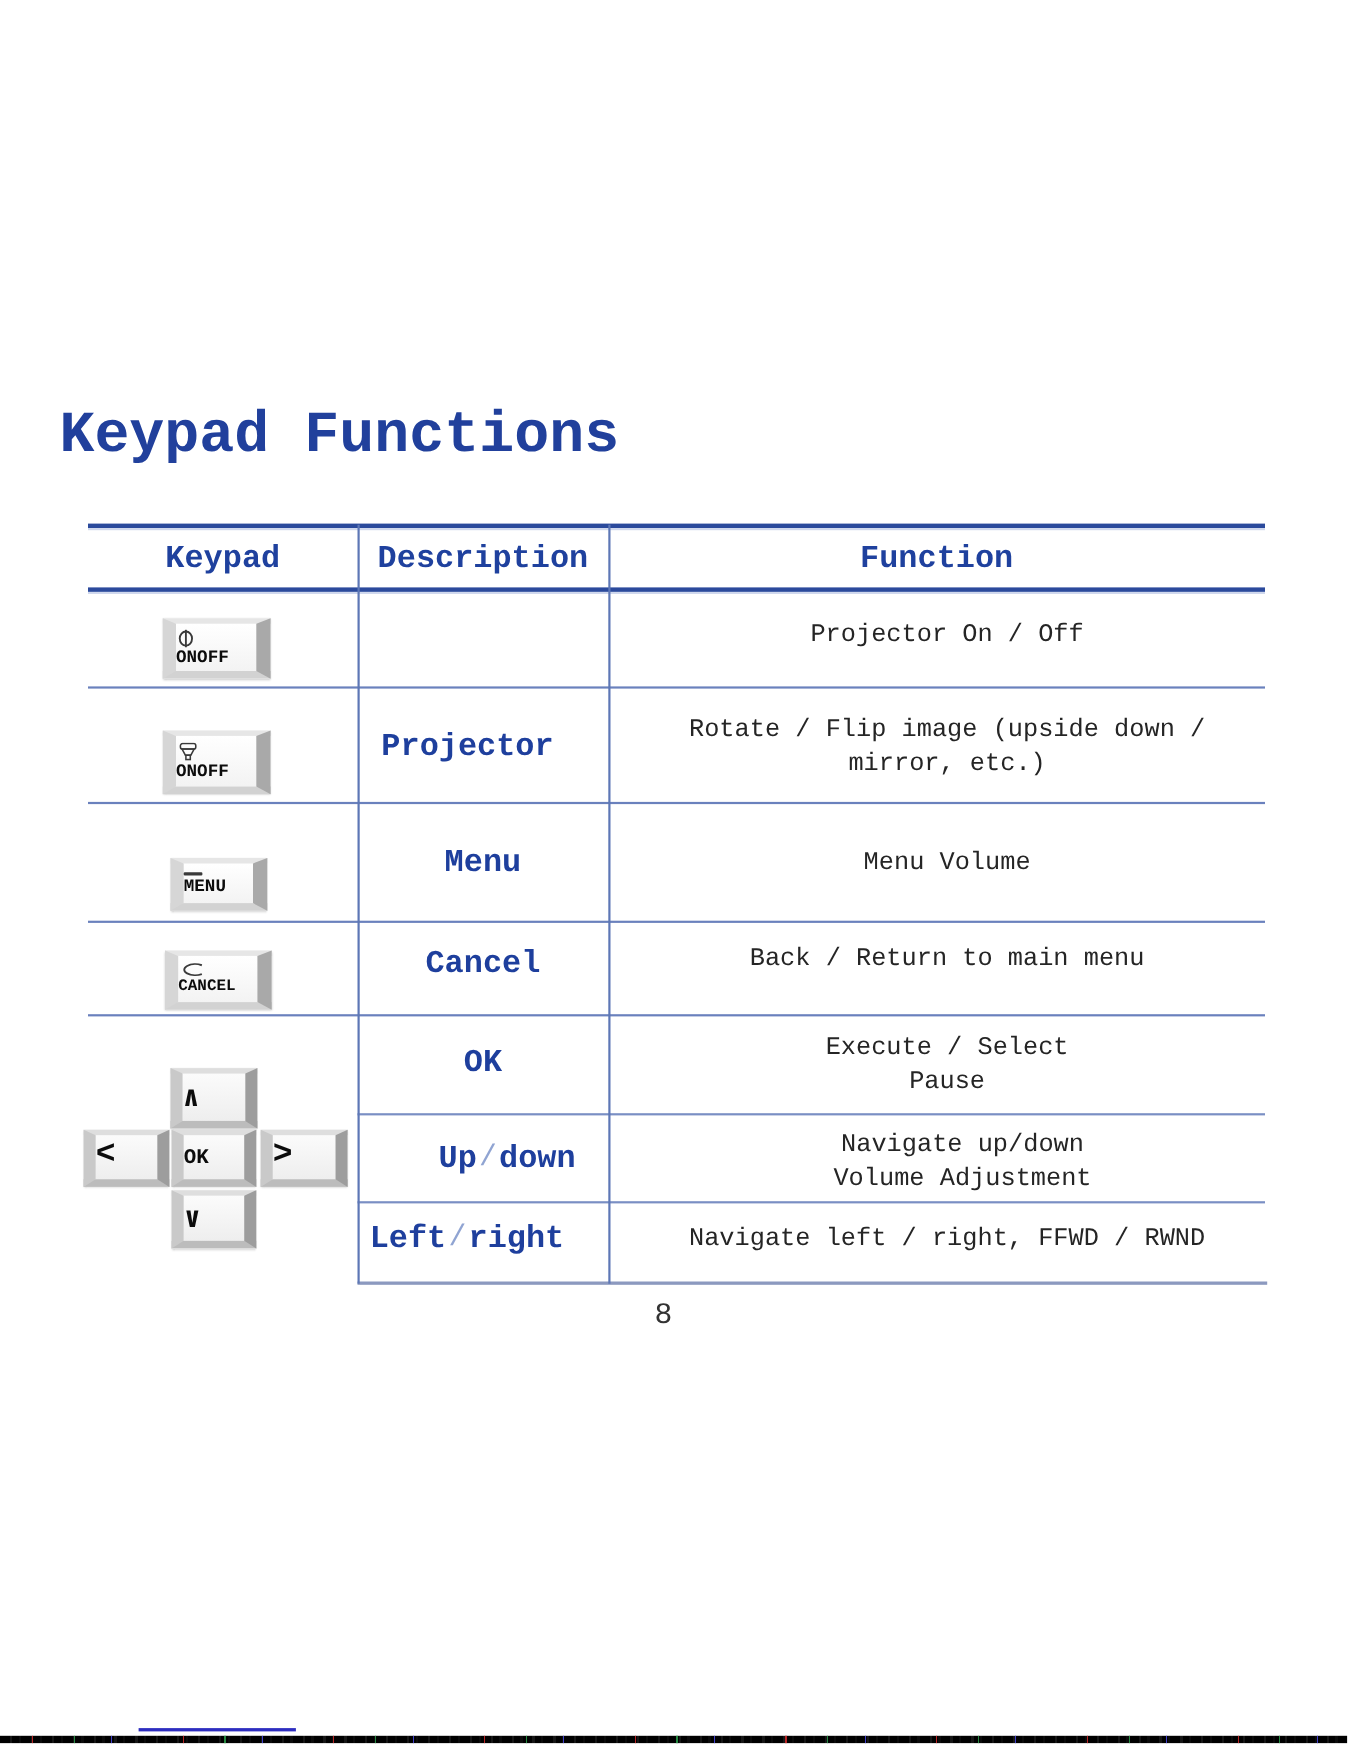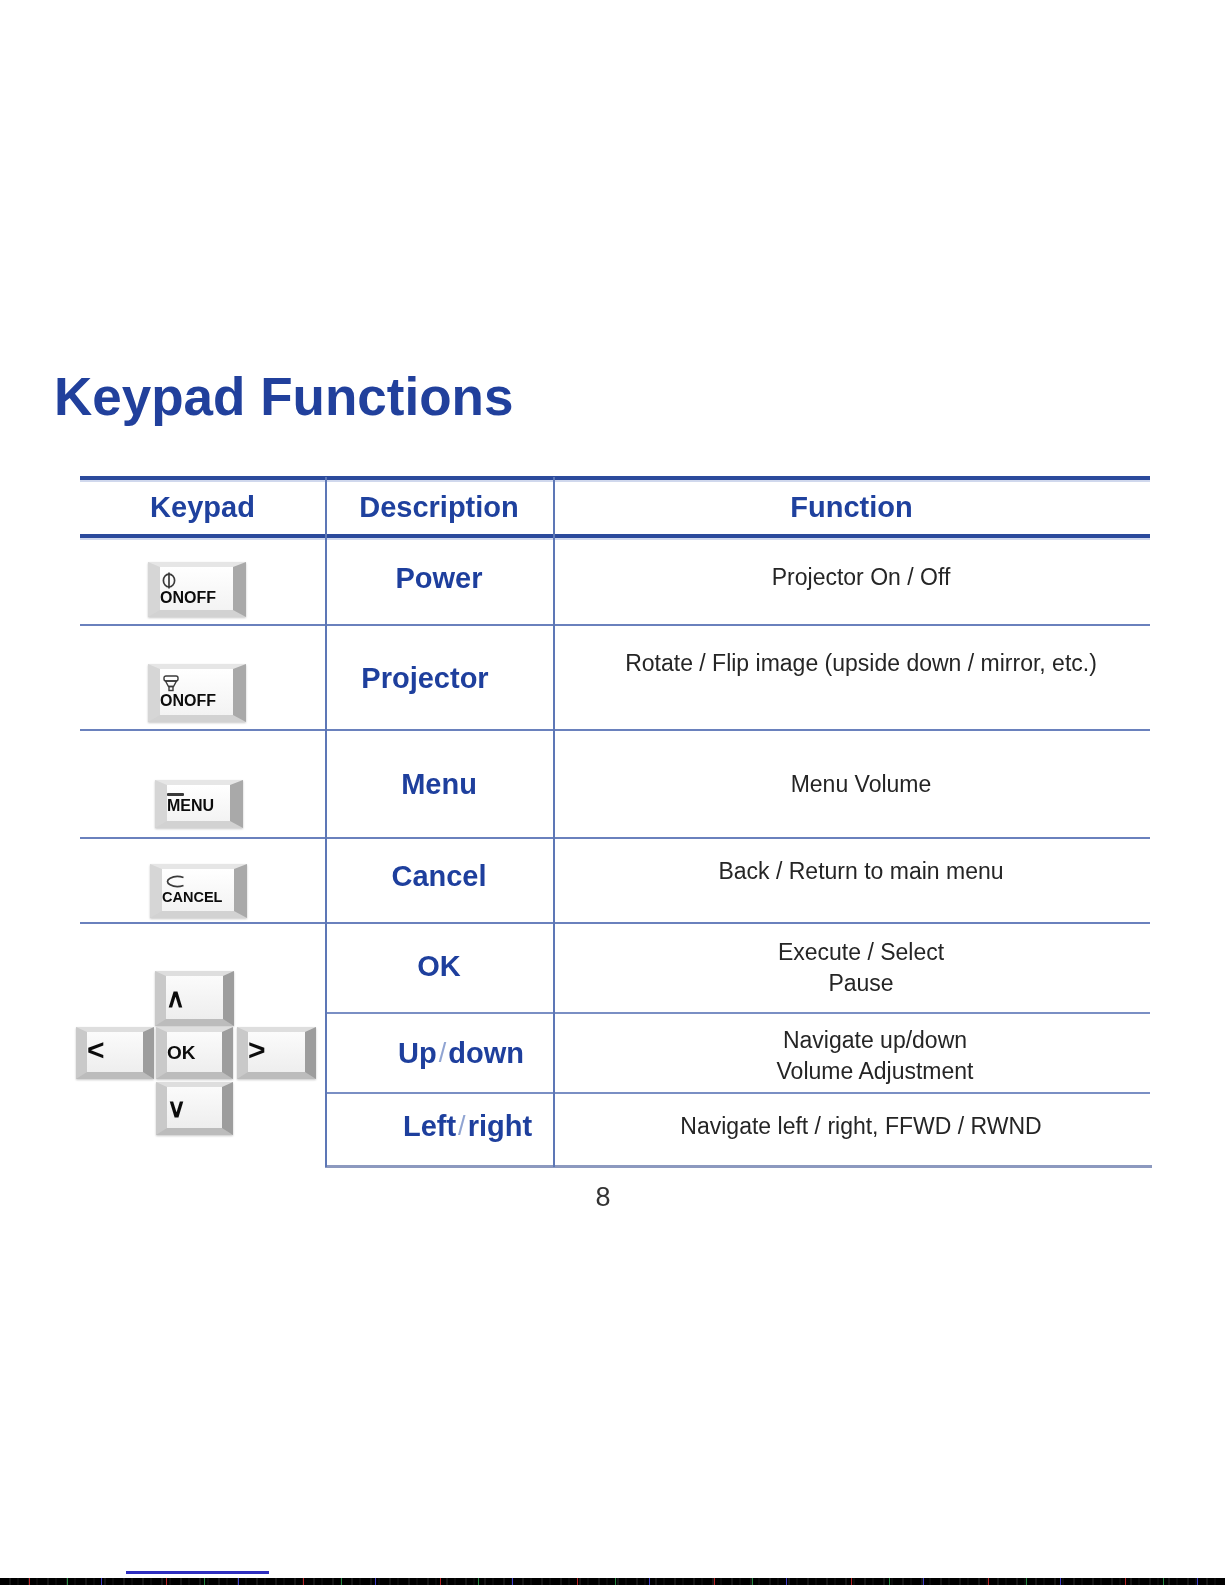--- a/index.html
+++ b/index.html
@@ -1,18 +1,18 @@
 <!DOCTYPE html>
 <html><head>
 <meta charset="utf-8">
 <style>
   html,body{margin:0;padding:0;background:#ffffff;}
   .page{
     position:relative;width:1225px;height:1585px;background:#ffffff;overflow:hidden;
-    font-family:Liberation Sans, sans-serif;
+    font-family:Liberation Mono, monospace;
   }
   .title{
     position:absolute;left:54px;top:366px;margin:0;
     font-size:53px;font-weight:700;color:#21409c;letter-spacing:0px;
   }
   
   .hl{position:absolute;background:#6a81bd;height:2px;}
   .hl.thick{height:4px;background:#2b4a9c;box-shadow:0 2px 0 rgba(150,168,214,.45);}
   .vl{position:absolute;width:2px;background:#5d77b6;}
   
@@ -82,21 +82,20 @@
   <div class="cell hdr" style="left:325px;top:480px;width:228px;height:54px;">Description</div>
   <div class="cell hdr" style="left:553px;top:480px;width:597px;height:54px;">Function</div>
 
   <div class="keycap" style="left:148px;top:562px;width:98px;height:55px;">
     <svg class="kicon" width="18" height="17" viewBox="0 0 18 17">
       <ellipse cx="9" cy="8.5" rx="5.6" ry="6.4" fill="none" stroke="#3a3a3a" stroke-width="1.7"></ellipse>
       <line x1="9" y1="0.5" x2="9" y2="16.5" stroke="#3a3a3a" stroke-width="1.7"></line>
     </svg>
     <span class="klabel onoff">ONOFF</span>
   </div>
-  <div class="cell desc" style="left:325px;top:558px;width:228px;height:40px;">Power</div>
   <div class="func" style="top:562px;">
     <div>Projector On / Off</div>
   </div>
 
   <div class="keycap" style="left:148px;top:664px;width:98px;height:58px;">
     <svg class="kicon" width="22" height="17" viewBox="0 0 22 17">
       <rect x="4" y="1" width="14" height="5" rx="2" fill="none" stroke="#3a3a3a" stroke-width="1.4"></rect>
       <path d="M5.5 6 L16.5 6 L13.5 11.5 L8.5 11.5 Z" fill="none" stroke="#3a3a3a" stroke-width="1.4"></path>
       <rect x="9" y="11.5" width="4" height="4" fill="none" stroke="#3a3a3a" stroke-width="1.4"></rect>
     </svg>
@@ -152,21 +151,21 @@
   <div class="cell desc" style="left:325px;top:1033px;width:272px;height:40px;">
     <span>Up</span>
       <span class="slash">/</span>
       <span>down</span>
   </div>
   <div class="func" style="top:1025px;margin-left:14px;">
     <div>Navigate up/down</div>
     <div>Volume Adjustment</div>
   </div>
 
-  <div class="cell desc" style="left:325px;top:1106px;width:199px;height:40px;padding-left:43px;">
+  <div class="cell desc" style="left:325px;top:1106px;width:199px;height:40px;">
     <span>Left</span>
       <span class="slash">/</span>
       <span>right</span>
   </div>
   <div class="func" style="top:1111px;">
     <div>Navigate left / right, FFWD / RWND</div>
   </div>
 
   <div class="pagenum">8</div>
 

